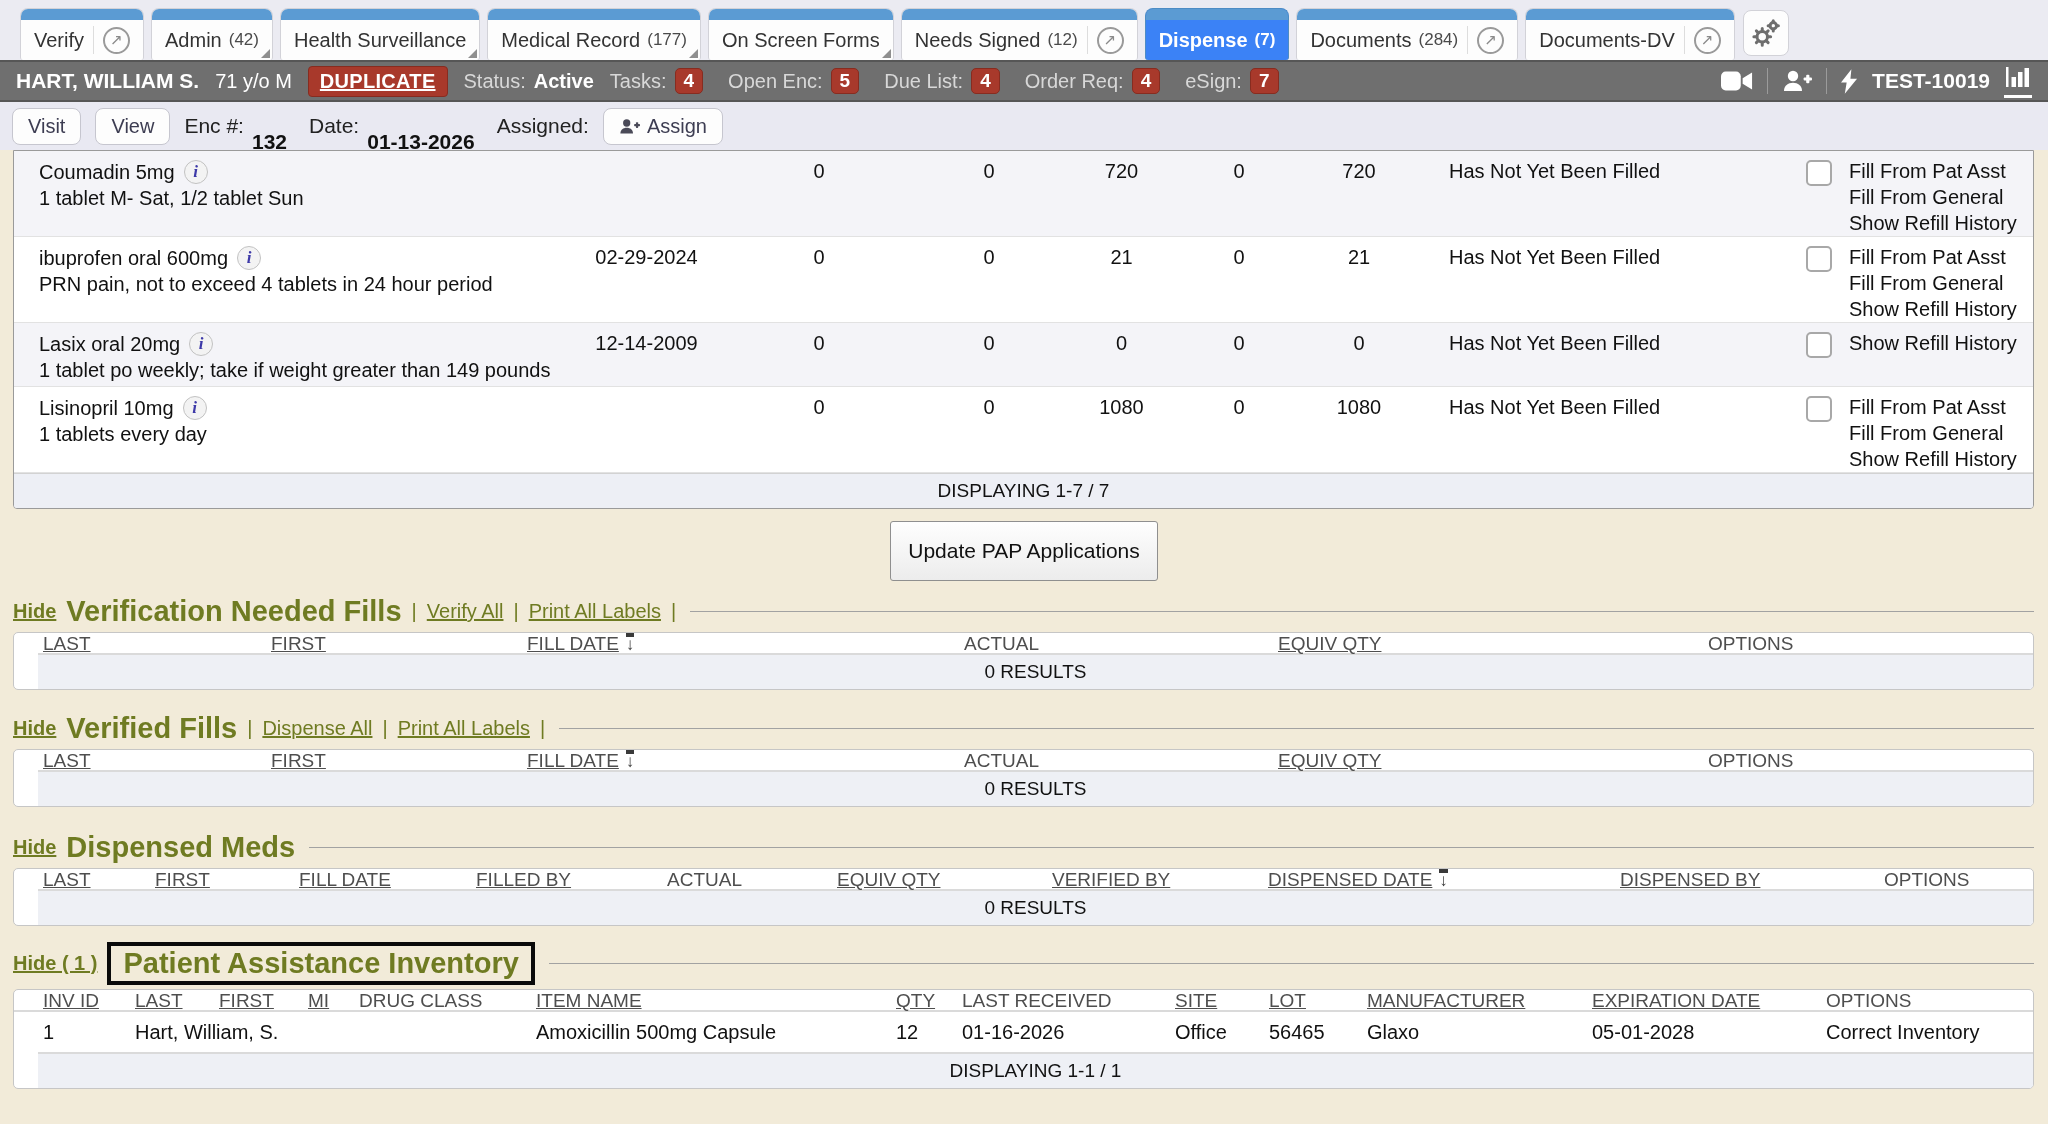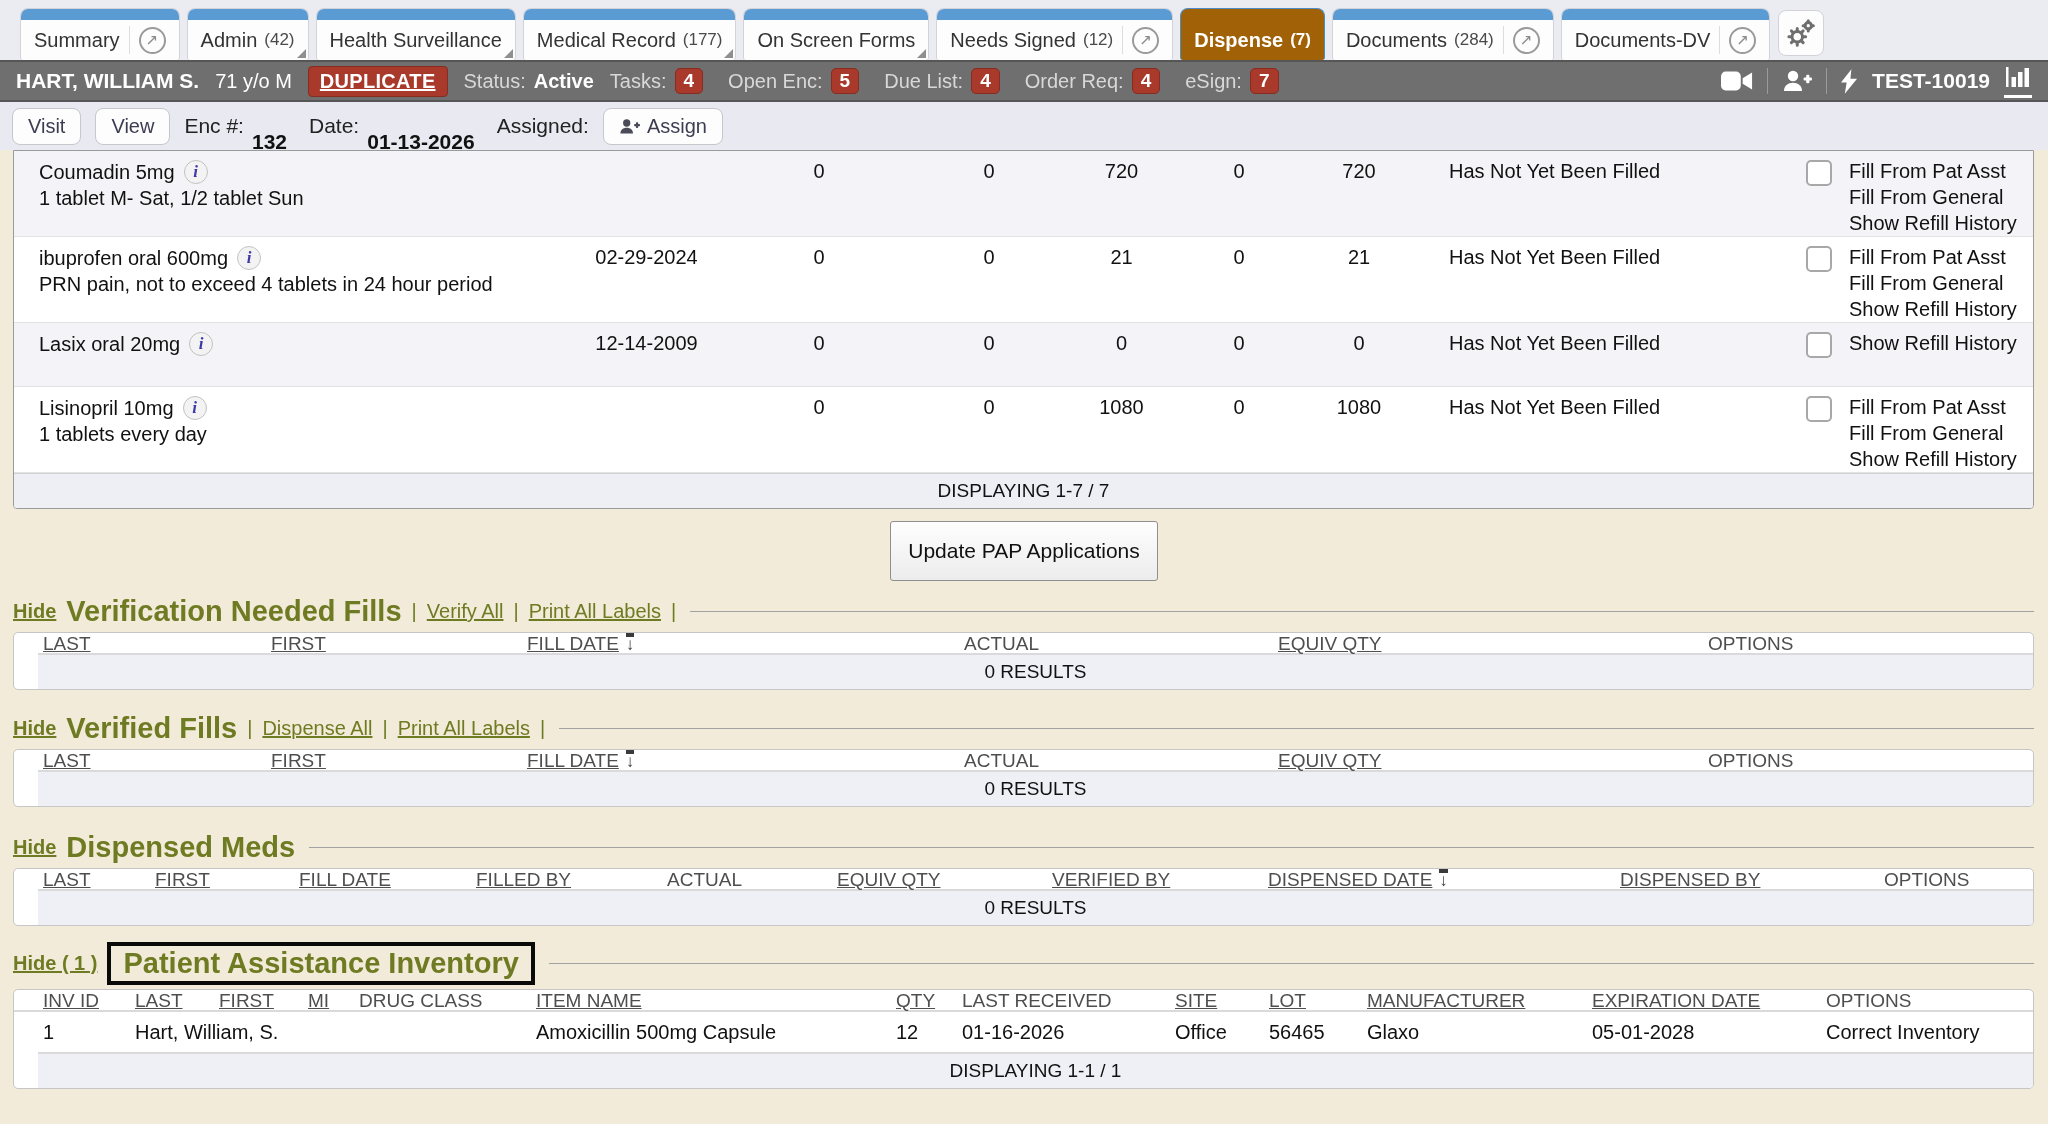--- a/index.html
+++ b/index.html
@@ -8,21 +8,21 @@
     width:2048px; height:1124px; overflow:hidden; position:relative;
     background:#f2ebd9; font-family:"Liberation Sans","DejaVu Sans",sans-serif; color:#111;
   }
   
   .tabbar { height:60px; background:#ebebf2; display:flex; align-items:flex-end; padding-left:20px; }
   #tabs { display:flex; align-items:flex-end; gap:7px; }
   .tab { height:52px; background:#fdfdfd; border:1px solid #d2d2d8; border-bottom:none;
          border-radius:8px 8px 3px 3px; display:flex; flex-direction:column; overflow:hidden;
          position:relative; cursor:pointer; }
   .tab-strip { height:11px; background:#5b9bd3; flex:none; }
-  .tab.active { background:#a16207; border-color:#4d8cc4;align-items:flex-end; }
+  .tab.active { background:#3b82f6; border-color:#4d8cc4; }
   .tab-body { flex:1; display:flex; align-items:center; padding:0 13px; gap:7px; font-size:20px; color:#333; white-space:nowrap; }
   .tab.active .tab-body { color:#fff; font-weight:700; }
   .tab-count { font-size:17px; color:#4a4a4a; }
   .tab.active .tab-count { color:#fff; }
   .tab-divider { width:1px; align-self:stretch; background:#ddd; margin:6px 2px; }
   .tab-ext { width:27px; height:27px; border:2px solid #9a9a9a; border-radius:50%; color:#8a8a8a;
              display:flex; align-items:center; justify-content:center; font-size:15px; flex:none; }
   .tab-fold { position:absolute; right:2px; bottom:2px; width:0; height:0;
               border-left:9px solid transparent; border-bottom:9px solid #8f8f8f; }
   .gear-btn { height:46px; width:46px; margin:0 0 4px 8px; background:#fdfdfd; border:1px solid #d2d2d8;
@@ -99,21 +99,21 @@
 </head>
 <body>
 
 <div class="screen">
 
   <div class="tabbar">
     <div id="tabs">
         <div class="tab">
           <div class="tab-strip"></div>
           <div class="tab-body">
-            <span class="tab-label">Summary</span>
+            <span class="tab-label">Verify</span>
             <span class="tab-divider"></span>
             <span class="tab-ext">↗</span>
           </div>
         </div>
         <div class="tab">
           <div class="tab-strip"></div>
           <div class="tab-body">
             <span class="tab-label">Admin</span>
             <span class="tab-count">(42)</span>
           </div>
@@ -313,20 +313,21 @@
             <span class="option-link">Fill From General</span>
             <span class="option-link">Show Refill History</span>
           </div>
         </div>
         <div class="med-row med-grid">
           <div class="name-cell">
             <div class="name-line">
               <span class="med-name">Lasix oral 20mg</span>
               <span class="info-icon">i</span>
             </div>
+            <div class="sig">1 tablet po weekly; take if weight greater than 149 pounds</div>
           </div>
           <div class="date-cell">12-14-2009</div>
           <div class="num-cell">0</div>
           <div class="num-cell">0</div>
           <div class="num-cell">0</div>
           <div class="num-cell">0</div>
           <div class="num-cell">0</div>
           <div class="status-cell">Has Not Yet Been Filled</div>
           <div class="cb-cell">
             <div class="checkbox"></div>

